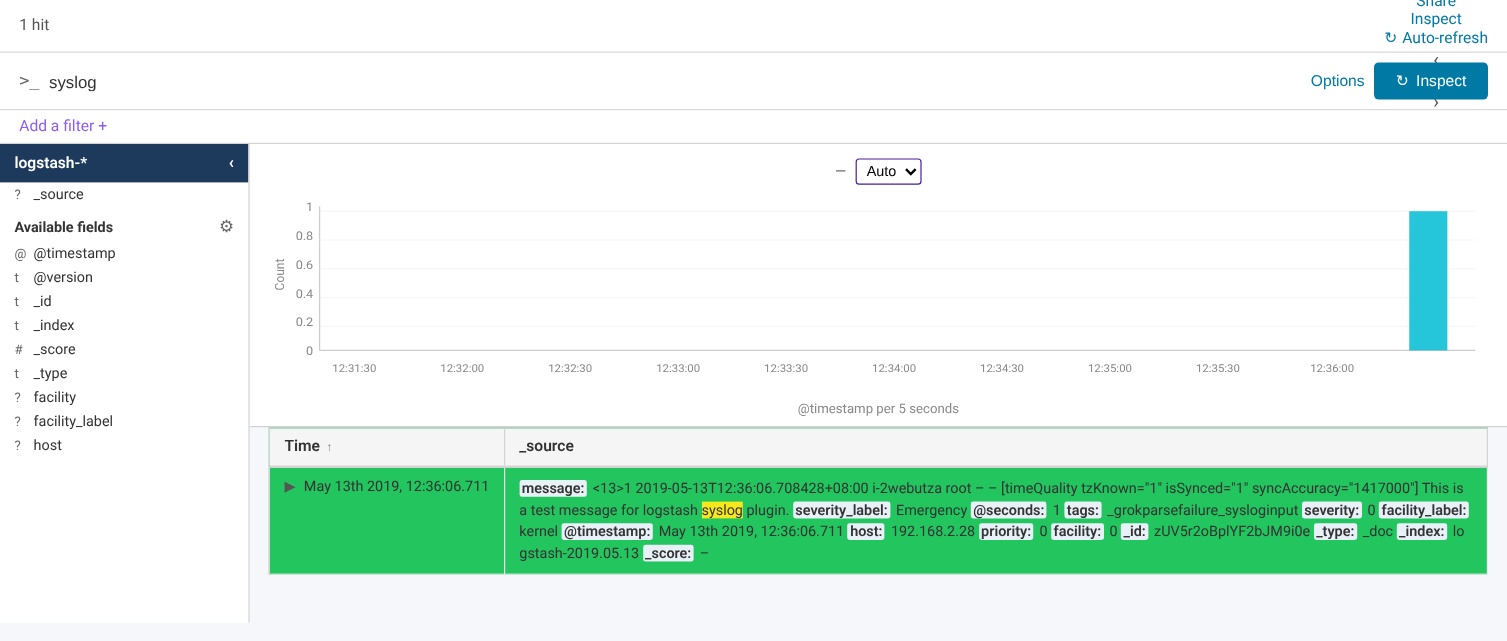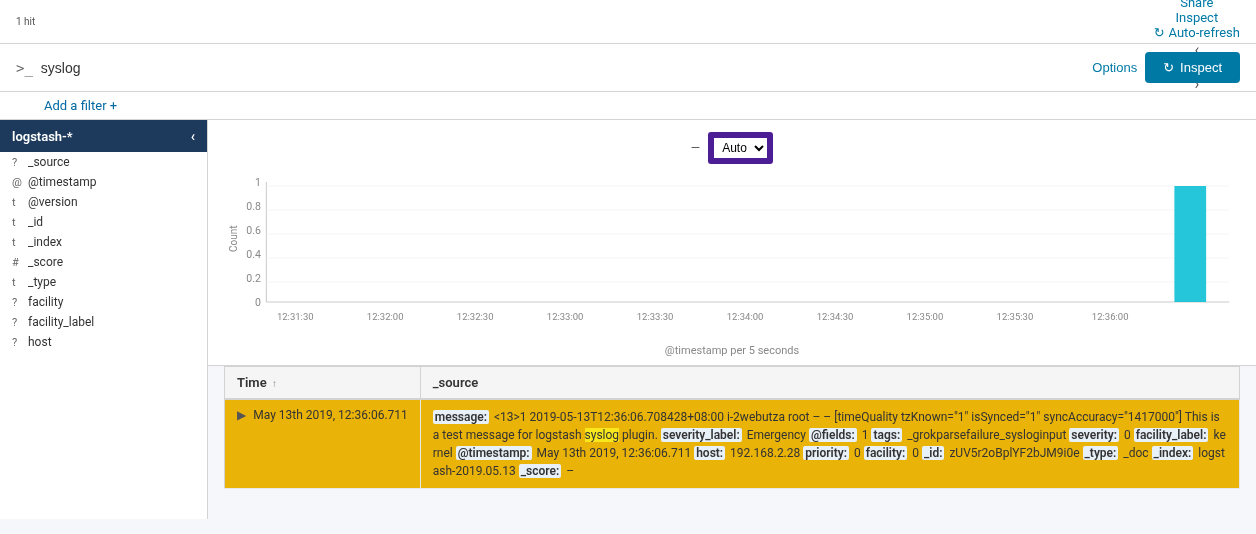--- a/index.html
+++ b/index.html
@@ -8,21 +8,21 @@
     
     .top-nav {
       display: flex;
       align-items: center;
       justify-content: space-between;
       background: #fff;
       border-bottom: 1px solid #d3d3d3;
       padding: 6px 16px;
       height: 44px;
     }
-    .top-nav-left { display: flex; align-items: center; gap: 4px; color: #555; font-size: 10px; }
+    .top-nav-left { display: flex; align-items: center; gap: 4px; color: #555; font-size: 13px; }
     .top-nav-right { display: flex; align-items: center; color: #0079a5; font-size: 13px; flex-direction: column; }
     .top-nav-right span { cursor: pointer; }
     .top-nav-right .auto-refresh { display: flex; align-items: center; gap: 4px; }
     .top-nav-right .time-range { display: flex; align-items: center; gap: 2px; }
     .nav-arrow { color: #555; font-size: 16px; cursor: pointer; }
 
     
     .search-bar {
       display: flex;
       align-items: center;
@@ -61,24 +61,23 @@
       gap: 6px;
     }
 
     
     .filter-bar {
       background: #fff;
       border-bottom: 1px solid #d3d3d3;
       padding: 6px 16px;
     }
     .add-filter {
-      color: #0369a1;
+      color: #8b5cf6;
       cursor: pointer;
       font-size: 13px;
-      margin-left: 28px;
     }
 
     
     .main-layout {
       display: flex;
       height: calc(534px - 44px - 54px - 37px);
       min-height: 0;
     }
 
     
@@ -151,21 +150,21 @@
     .chart-header {
       display: flex;
       align-items: center;
       justify-content: center;
       gap: 8px;
       margin-bottom: 8px;
       font-size: 12px;
       color: #555;
     }
     .chart-time-select {
-      border: 6px solid #4c1d95;
+      border: 1px solid #4c1d95;
       border-radius: 3px;
       padding: 2px 4px;
       font-size: 12px;
       background: #fff;
     }
     .chart-container {
       position: relative;
       height: 160px;
       width: 100%;
     }
@@ -177,21 +176,21 @@
       margin-top: 12px;
     }
 
     
     .results-section {
       padding: 0 16px 16px;
     }
     .results-table {
       width: 100%;
       border-collapse: collapse;
-      background: #eab308;
+      background: #22c55e;
       border: 1px solid #d3d3d3;
     }
     .results-table th {
       background: #f5f5f5;
       border-bottom: 2px solid #d3d3d3;
       border-right: 1px solid #d3d3d3;
       padding: 8px 12px;
       text-align: left;
       font-size: 13px;
       font-weight: 600;
@@ -264,20 +263,24 @@
       <span>logstash-*</span>
       <span style="font-size:14px; cursor:pointer;">‹</span>
     </div>
 
 
     <div class="sidebar-field">
       <span class="field-type">?</span>
       <span>_source</span>
     </div>
 
+    <div class="sidebar-section-header">
+      <span class="sidebar-section-header-title">Available fields</span>
+      <span class="gear-icon">⚙</span>
+    </div>
 
     <div class="sidebar-field">
       <span class="field-type">@</span>
       <span>@timestamp</span>
     </div>
     <div class="sidebar-field">
       <span class="field-type">t</span>
       <span>@version</span>
     </div>
     <div class="sidebar-field">
@@ -383,21 +386,21 @@
               <span>May 13th 2019, 12:36:06.711</span>
             </td>
             <td class="source-cell">
               <span class="field-label">message:</span>
               &lt;13&gt;1 2019-05-13T12:36:06.708428+08:00 i-2webutza root – –
               [timeQuality tzKnown="1" isSynced="1" syncAccuracy="1417000"] This is a test message for logstash
               <span class="highlight">syslog</span>
               plugin.
               <span class="field-label">severity_label:</span>
               Emergency
-              <span class="field-label">@fields:</span>
+              <span class="field-label">@seconds:</span>
               1
               <span class="field-label">tags:</span>
               _grokparsefailure_sysloginput
               <span class="field-label">severity:</span>
               0
               <span class="field-label">facility_label:</span>
               kernel
               <span class="field-label">@timestamp:</span>
               May 13th 2019, 12:36:06.711
               <span class="field-label">host:</span>

